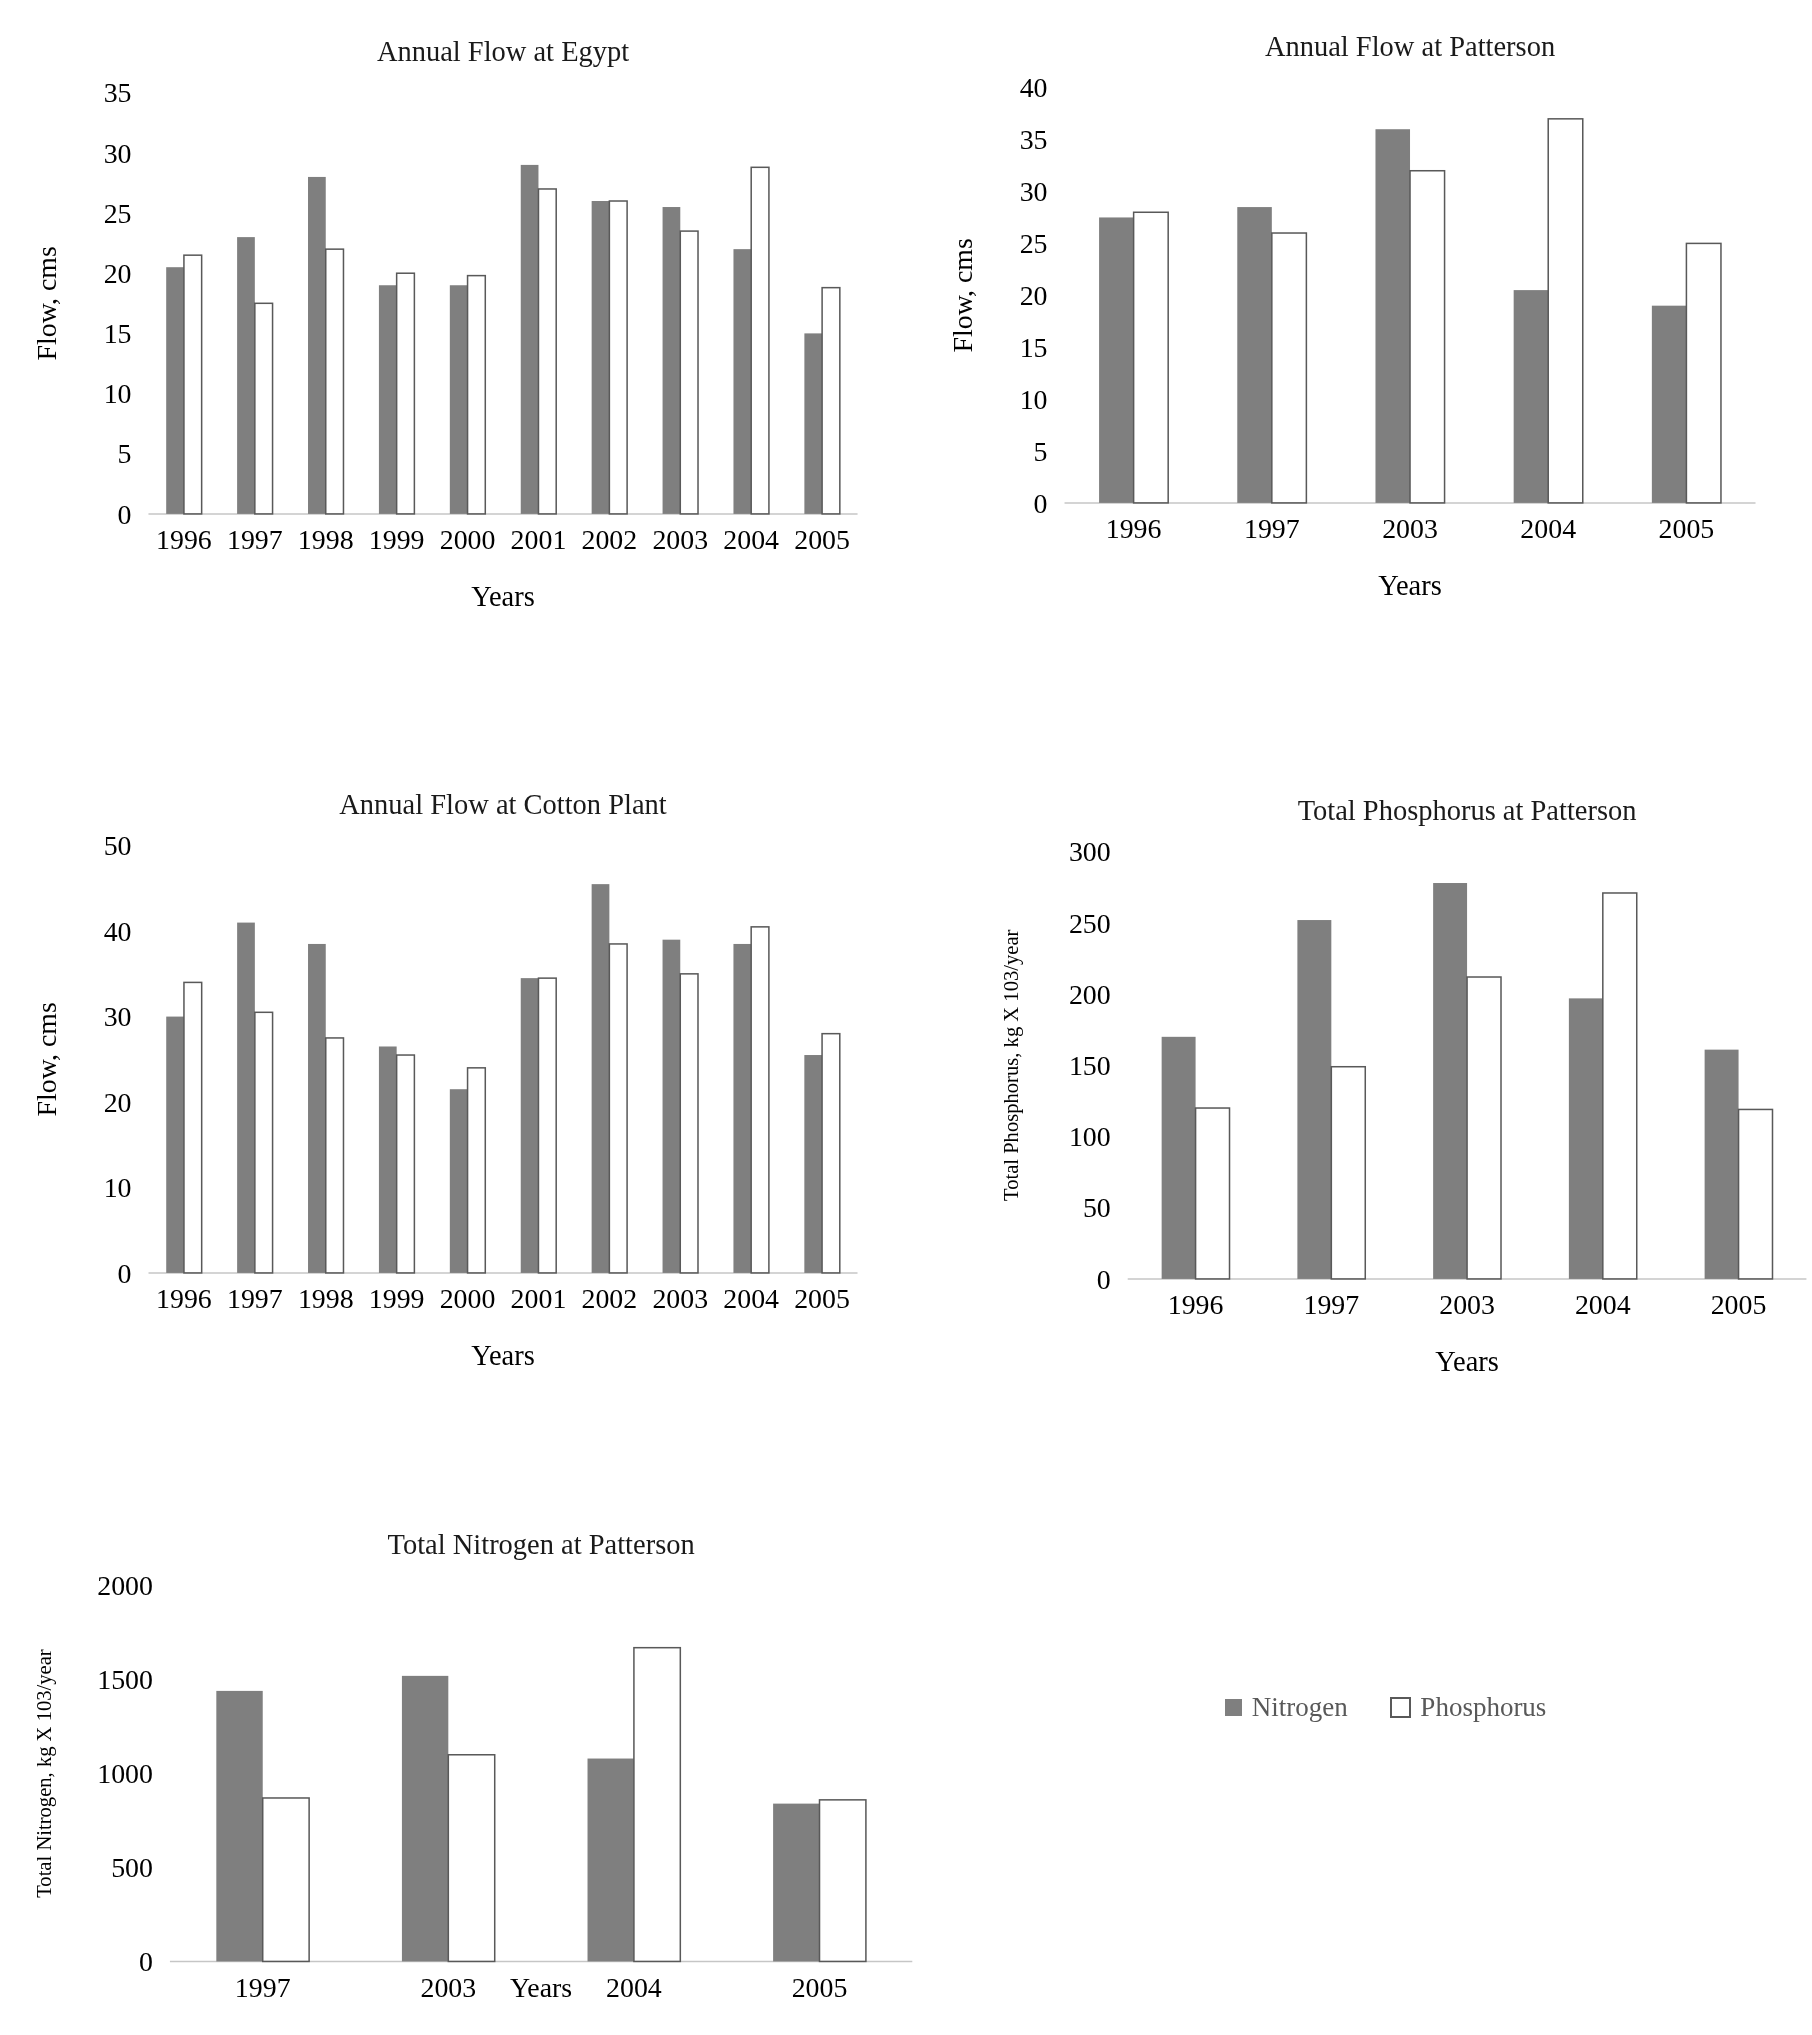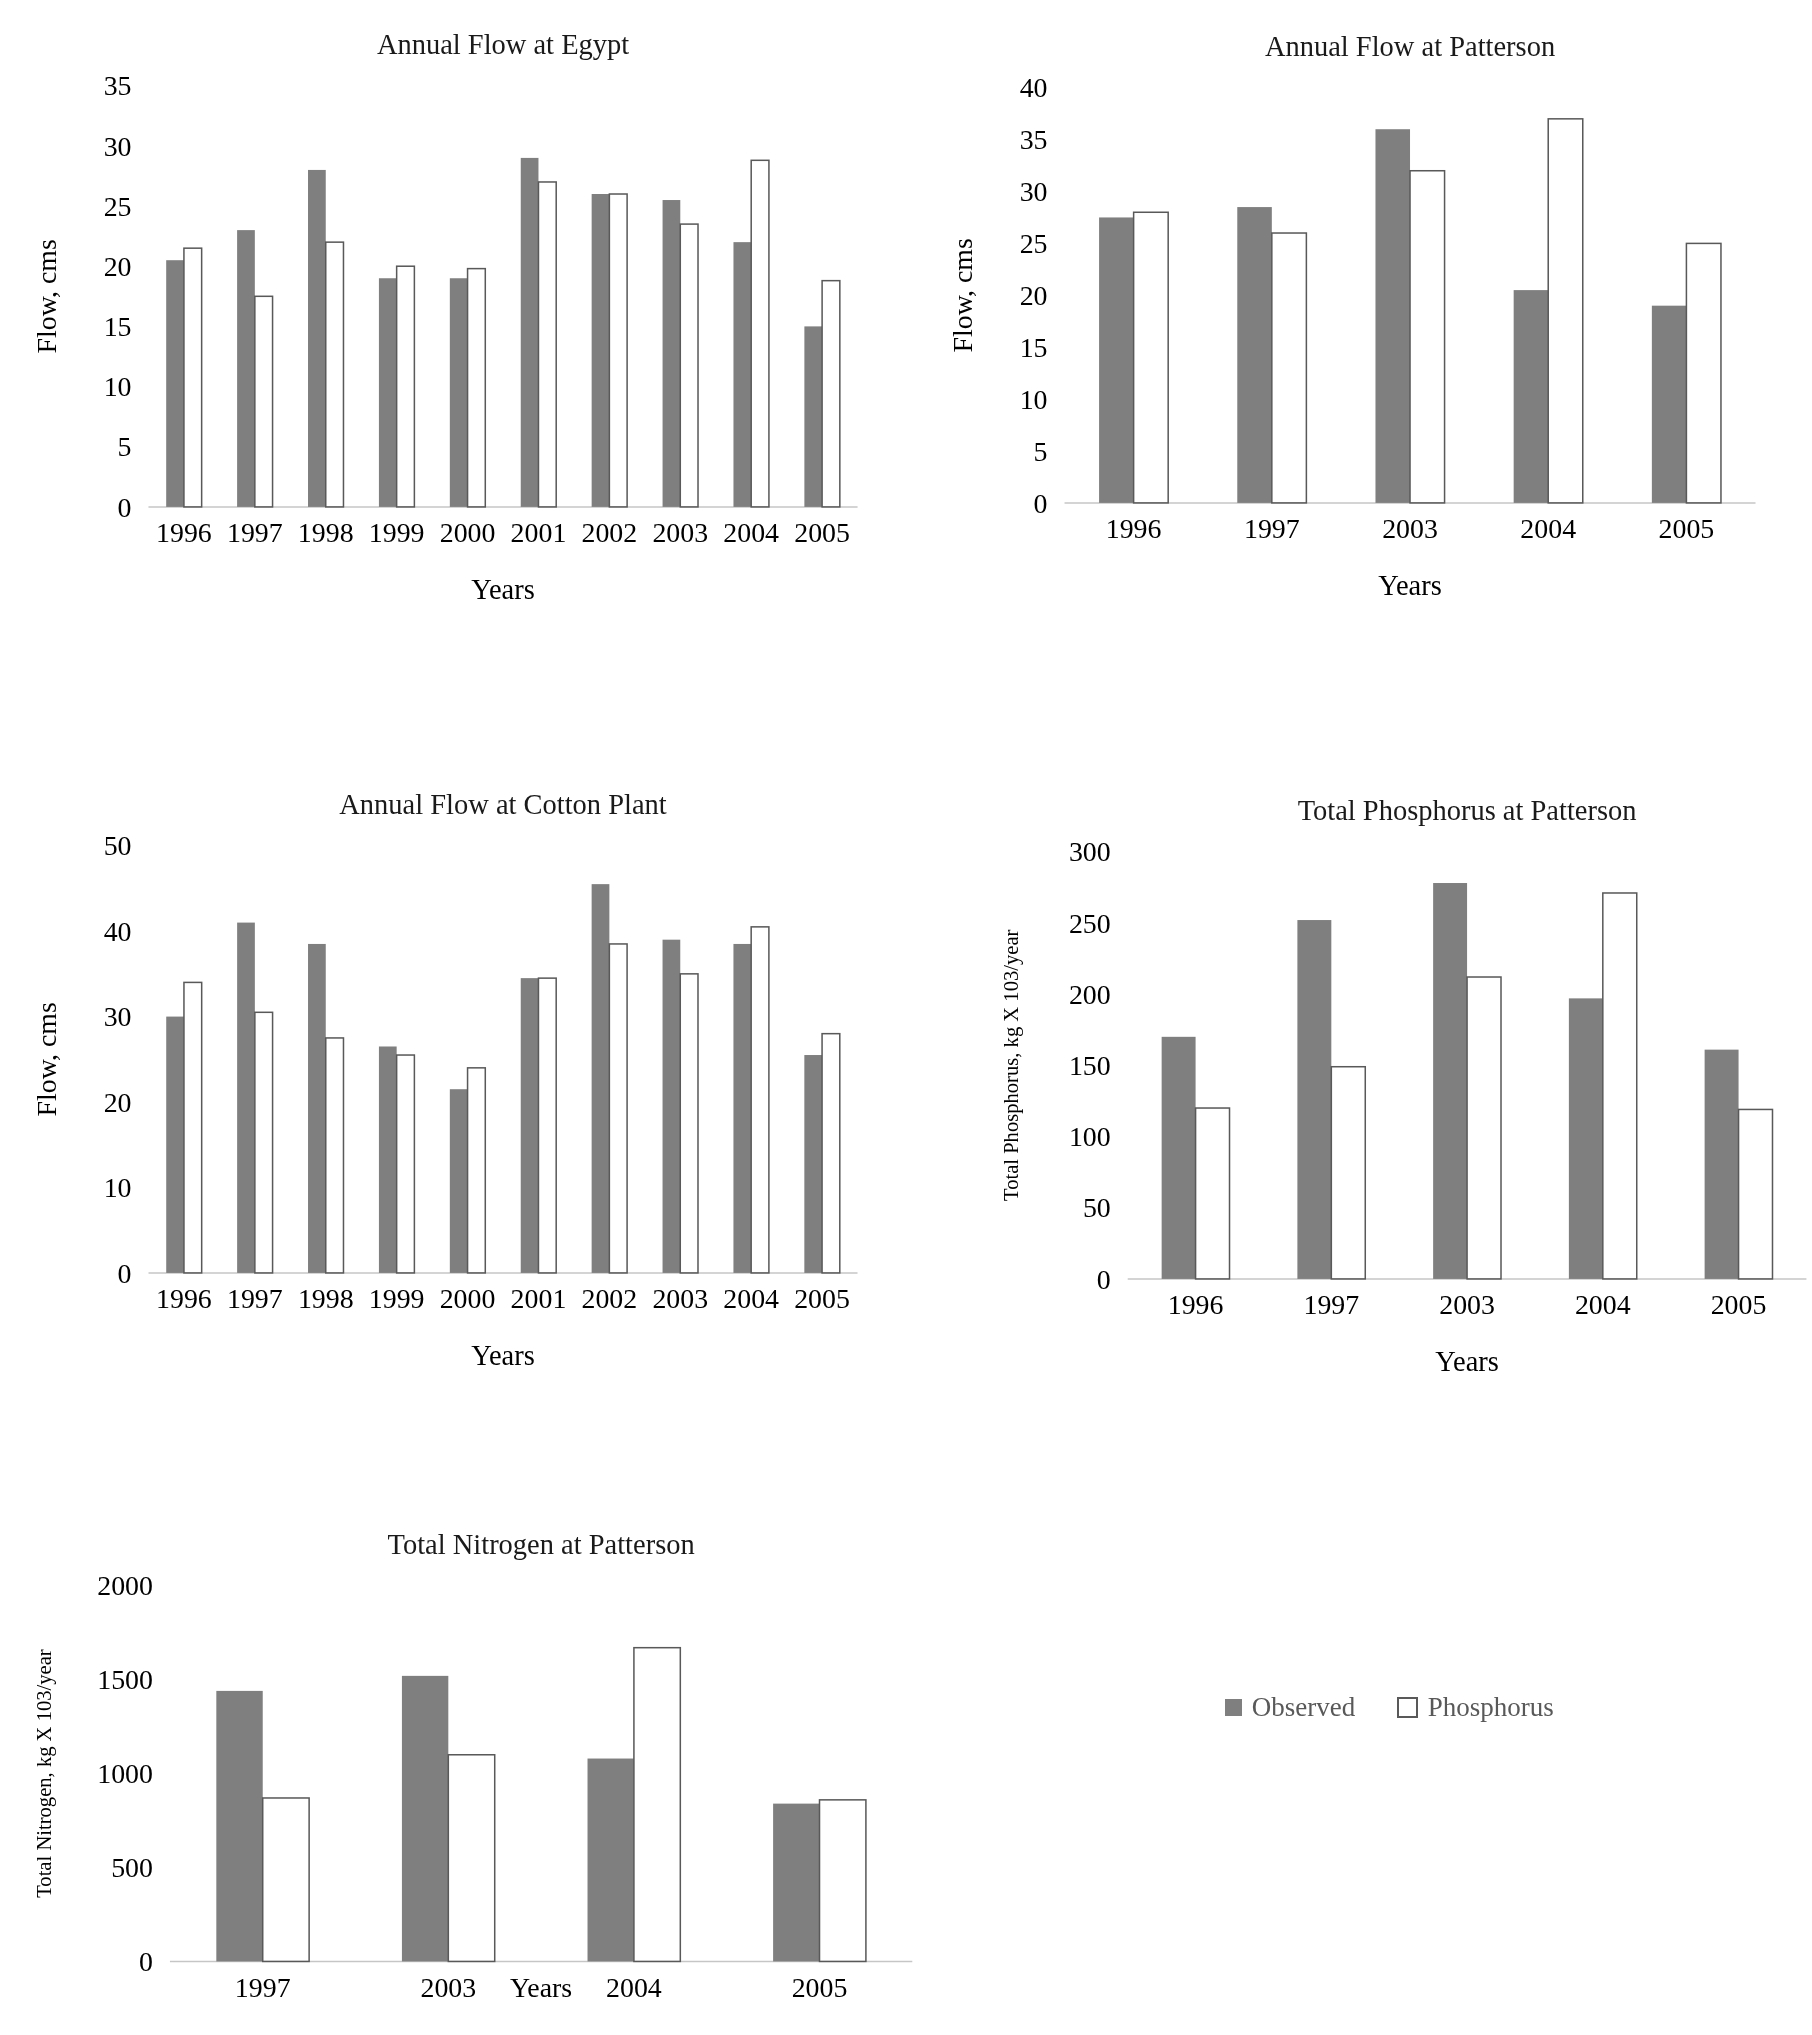--- a/index.html
+++ b/index.html
@@ -34,21 +34,21 @@
     display: inline-block;
     width: 17px;
     height: 17px;
   }
   .swatch.observed { background: var(--observed, #7f7f7f); }
   .swatch.simulated { background: var(--simfill, #ffffff); border: 2.4px solid var(--simstroke, #595959); }
 </style>
 </head>
 <body style="background: rgb(255, 255, 255);">
 
-<div class="chart" style="left:18px; top:16px; width:867px; height:600px;">
+<div class="chart" style="left:18px; top:23px; width:867px; height:600px;">
     <svg viewBox="0 0 1430 990" width="867" height="600">
       <text x="800" y="62" font-size="47" text-anchor="middle" fill="#1a1a1a" font-family="&quot;Liberation Serif&quot;, serif">Annual Flow at Egypt</text>
       <text x="187" y="826" font-size="46" text-anchor="end" fill="#000000" font-family="&quot;Liberation Serif&quot;, serif">0</text>
       <text x="187" y="726.7142857142858" font-size="46" text-anchor="end" fill="#000000" font-family="&quot;Liberation Serif&quot;, serif">5</text>
       <text x="187" y="627.4285714285714" font-size="46" text-anchor="end" fill="#000000" font-family="&quot;Liberation Serif&quot;, serif">10</text>
       <text x="187" y="528.1428571428571" font-size="46" text-anchor="end" fill="#000000" font-family="&quot;Liberation Serif&quot;, serif">15</text>
       <text x="187" y="428.8571428571429" font-size="46" text-anchor="end" fill="#000000" font-family="&quot;Liberation Serif&quot;, serif">20</text>
       <text x="187" y="329.57142857142856" font-size="46" text-anchor="end" fill="#000000" font-family="&quot;Liberation Serif&quot;, serif">25</text>
       <text x="187" y="230.28571428571433" font-size="46" text-anchor="end" fill="#000000" font-family="&quot;Liberation Serif&quot;, serif">30</text>
       <text x="187" y="131" font-size="46" text-anchor="end" fill="#000000" font-family="&quot;Liberation Serif&quot;, serif">35</text>
@@ -219,20 +219,20 @@
       <rect x="1245.3125" y="474.6" width="76.5625" height="260.4" fill="#7f7f7f"></rect>
       <rect x="1321.875" y="468.4" width="76.5625" height="266.6" fill="#ffffff" stroke="#595959" stroke-width="2.5"></rect>
       <text x="1321.875" y="793" font-size="46" text-anchor="middle" fill="#000000" font-family="&quot;Liberation Serif&quot;, serif">2005</text>
       <text x="862.5" y="793" font-size="46" text-anchor="middle" fill="#000000" font-family="&quot;Liberation Serif&quot;, serif">Years</text>
     </svg>
   </div>
 
 <div class="legend">
   <div class="legend-item">
     <span class="swatch observed"></span>
-    <span>Observed</span>
+    <span>Nitrogen</span>
   </div>
   <div class="legend-item">
     <span class="swatch simulated"></span>
     <span>Phosphorus</span>
   </div>
 </div>
 
 
 </body></html>

